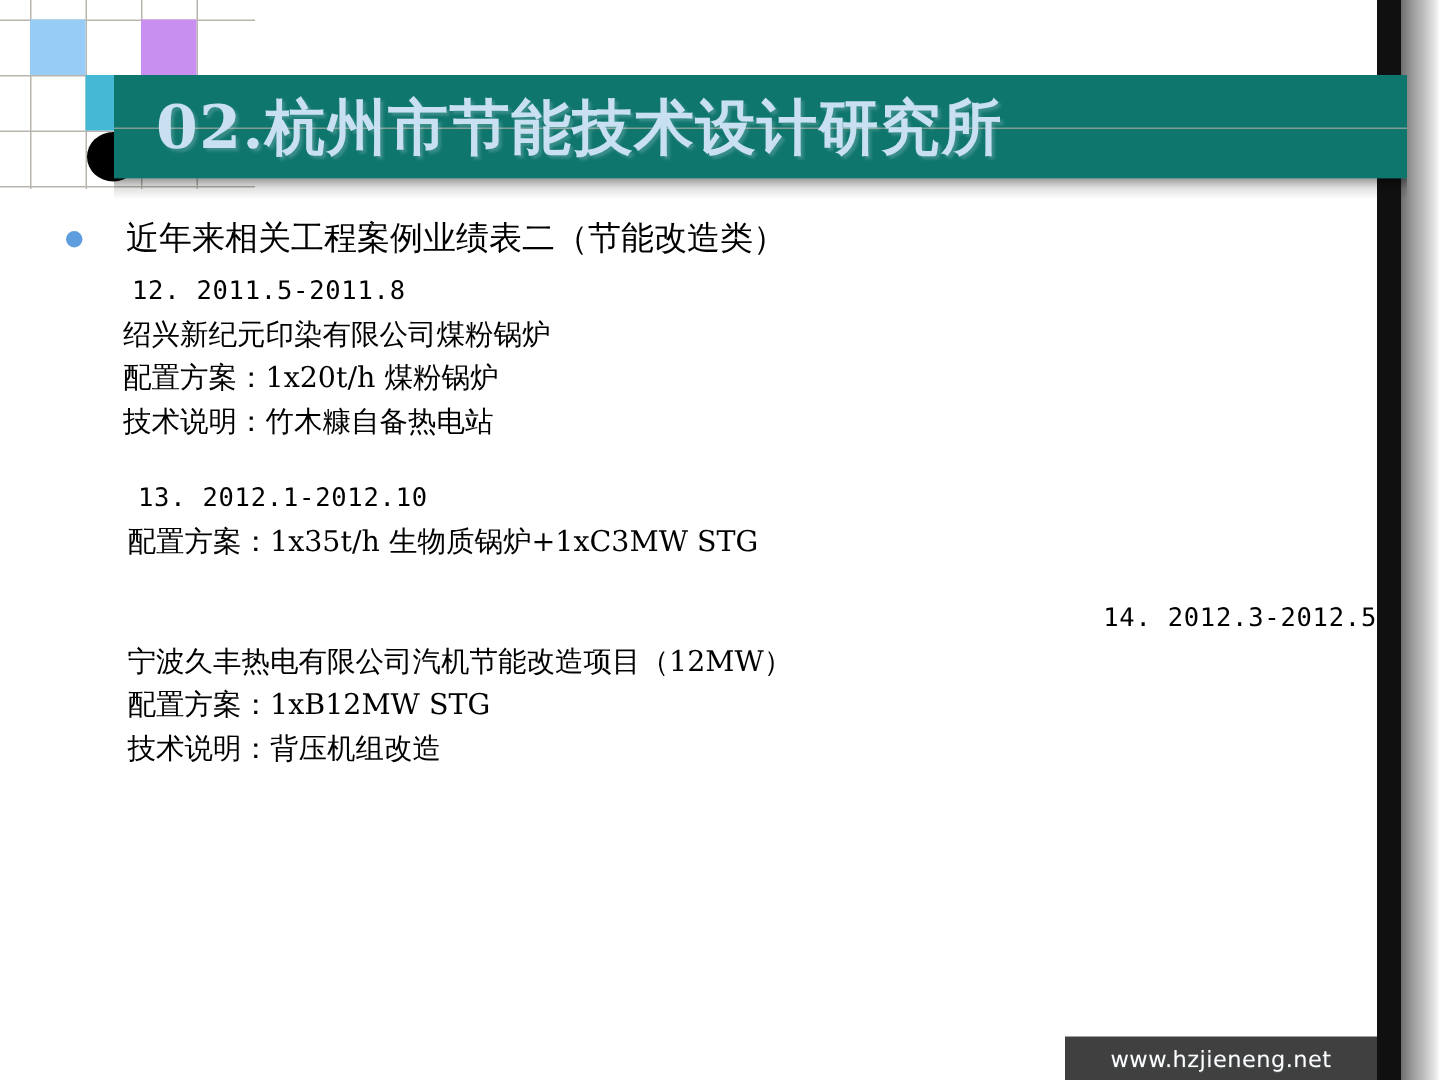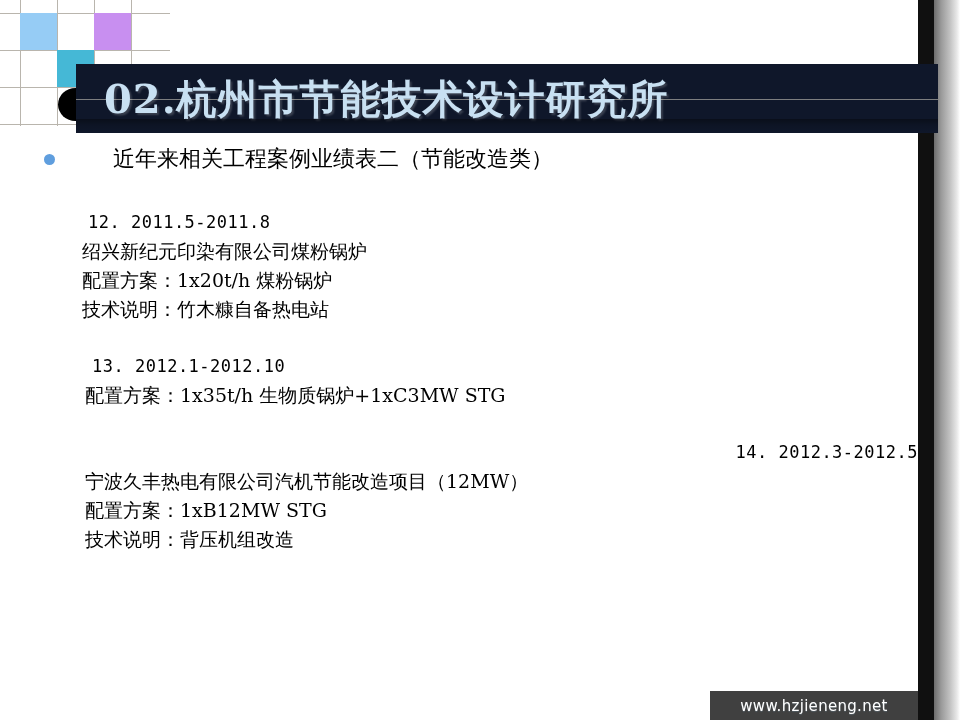--- a/index.html
+++ b/index.html
@@ -71,24 +71,24 @@
     width: 35px;
     height: 33px;
     border-radius: 50%;
     background: #000000;
   }
 
   
   .title-bar {
     position: absolute;
     left: 76px;
-    top: 64px;
+    top: 50px;
     width: 862px;
     height: 69px;
-    background: #0f172a;
+    background: #0f766e;
   }
   .title-bar .rule {
     position: absolute;
     left: 0;
     top: 35px;
     width: 100%;
     height: 1px;
     background: rgba(185,181,173,0.65);
   }
   .title-shadow {
@@ -113,21 +113,20 @@
     text-shadow: 2px 2px 2px rgba(255,255,255,0.18);
   }
 
   
   .heading-row {
     position: absolute;
     left: 44px;
     top: 144px;
     display: flex;
     align-items: center;
-    gap: 29px;
   }
   .bullet {
     width: 11px;
     height: 11px;
     border-radius: 50%;
     background: #5f9ede;
     flex: 0 0 auto;
   }
   .heading-text {
     margin-left: 29px;
@@ -137,21 +136,21 @@
     white-space: nowrap;
   }
 
   
   .blocks {
     position: absolute;
     left: 0;
     top: 180px;
     width: 918px;
   }
-  .block { margin-bottom: 22px; margin-top: 28px; }
+  .block { margin-bottom: 22px; }
   .block-line {
     font-size: 19px;
     line-height: 29px;
     color: #000000;
     white-space: nowrap;
     font-family: "DejaVu Serif", "Liberation Serif", serif;
   }
   .block-line.num {
     font-family: "DejaVu Sans Mono", "Liberation Mono", monospace;
     font-size: 17px;

